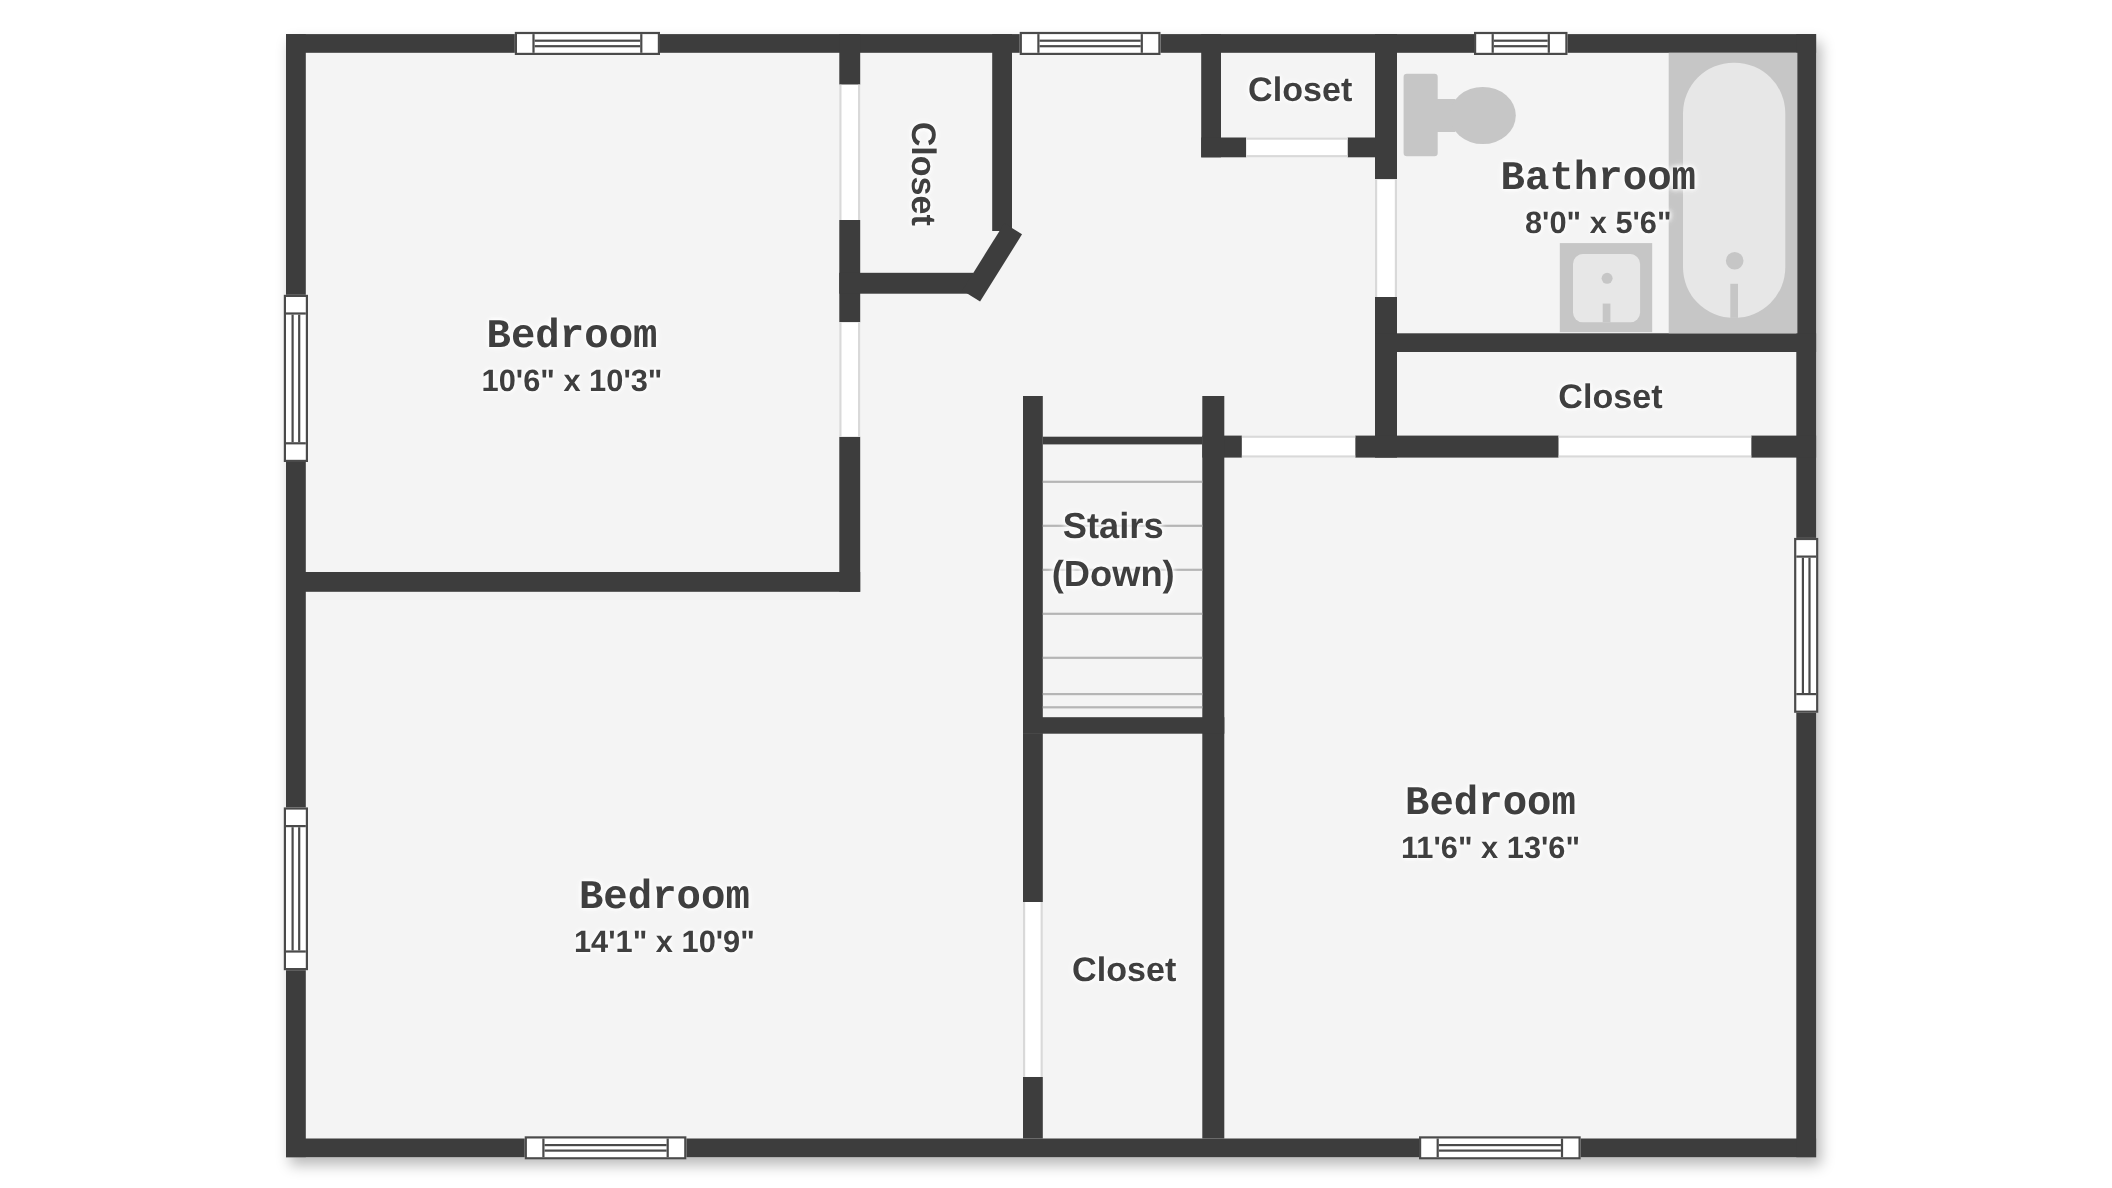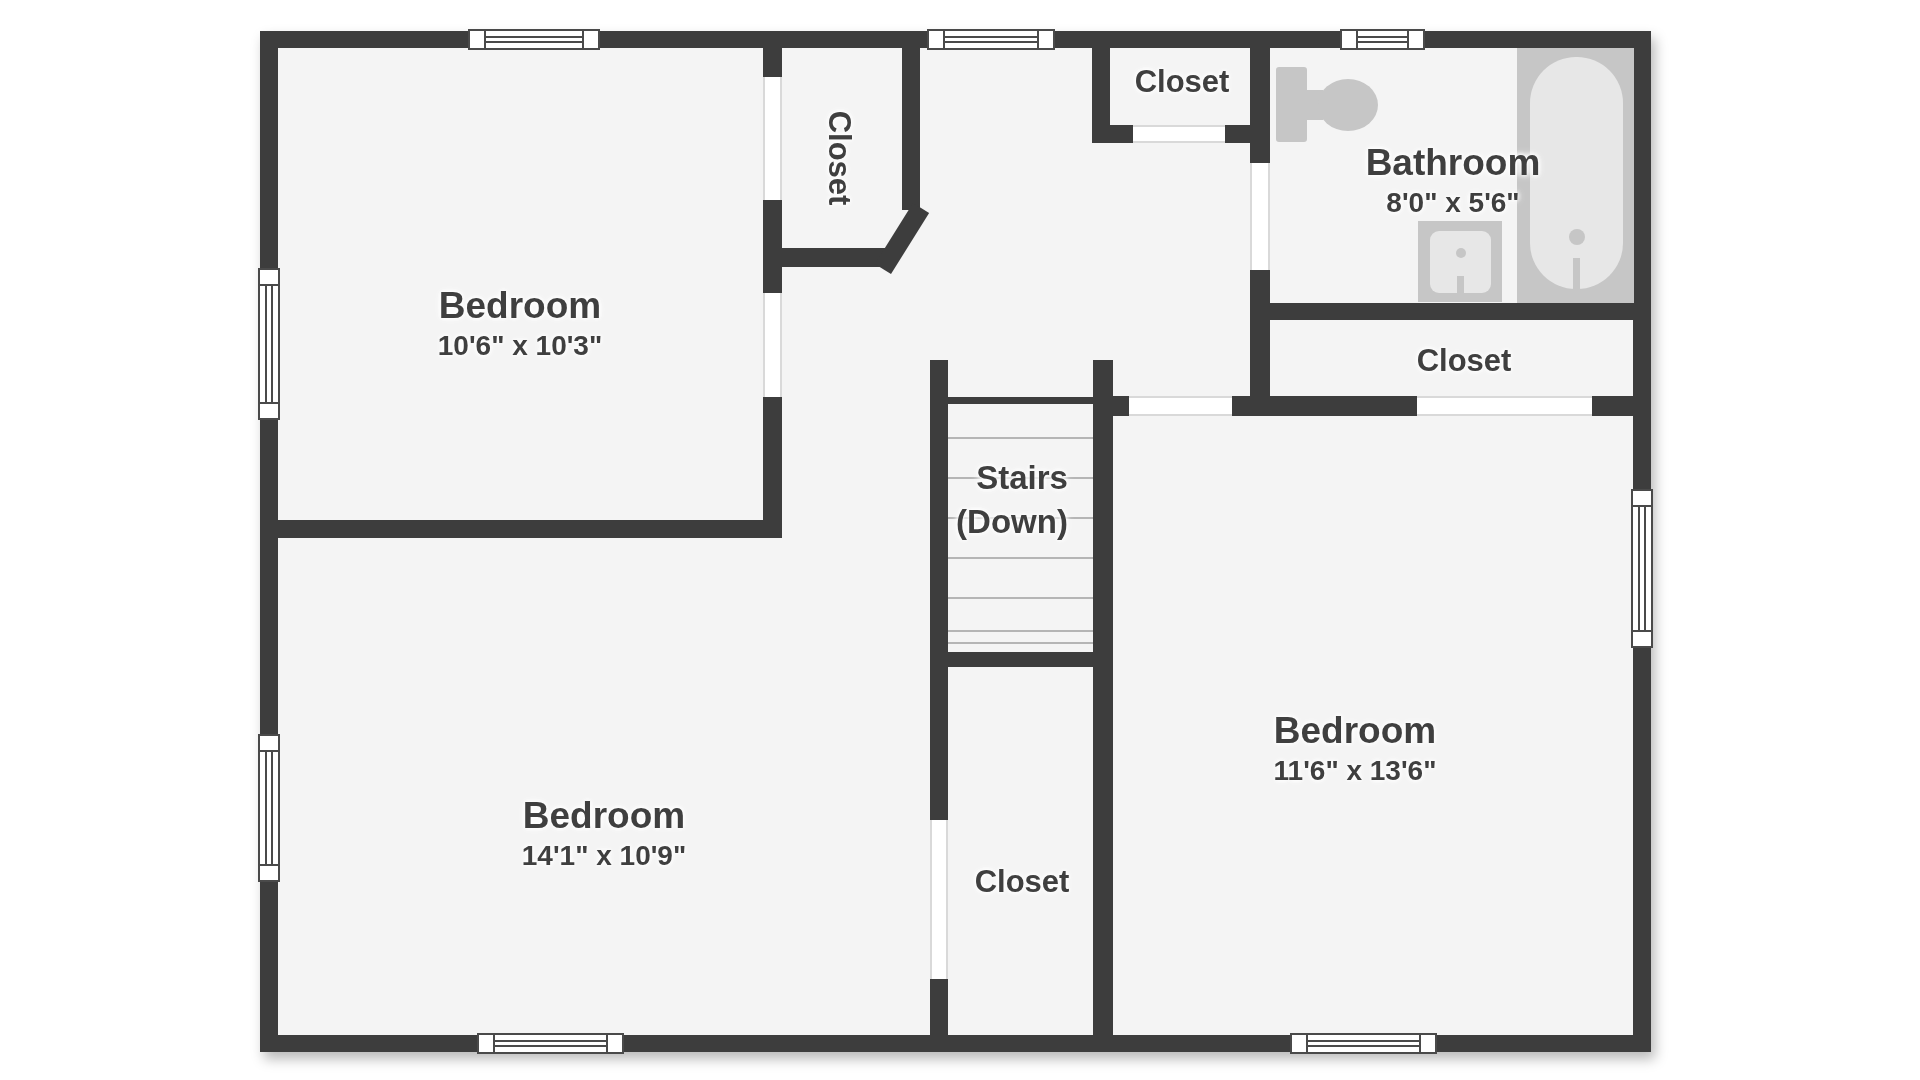--- a/index.html
+++ b/index.html
@@ -23,25 +23,25 @@
   .window.h .mid::after{content:"";position:absolute;left:0;right:0;bottom:28%;height:2px;background:#4a4a4a;}
   .window.v .mid::before{content:"";position:absolute;top:0;bottom:0;left:28%;width:2px;background:#4a4a4a;}
   .window.v .mid::after{content:"";position:absolute;top:0;bottom:0;right:28%;width:2px;background:#4a4a4a;}
   
   .door{position:absolute;background:#ffffff;box-sizing:border-box;}
   .door.h{border-top:2px solid #d9d9d9;border-bottom:2px solid #d9d9d9;}
   .door.v{border-left:2px solid #d9d9d9;border-right:2px solid #d9d9d9;}
   
   .lbl{position:absolute;transform:translate(-50%,-50%);text-align:center;color:#3f3f3f;font-weight:bold;
        white-space:nowrap;text-shadow:0 0 5px #fff,0 0 5px #fff,0 0 8px #fff;}
-  .lbl .name{font-size:37px;line-height:44px;}
+  .lbl .name{font-size:37px;line-height:44px;font-family:Liberation Mono, monospace;}
   .lbl .dims{font-size:28px;line-height:36px;}
   .lbl.closet{font-size:31px;}
   .lbl.vert{transform:translate(-50%,-50%) rotate(90deg);}
-  .lbl.stairs div{font-size:33px;line-height:44px;text-align:right;}
+  .lbl.stairs div{font-size:33px;line-height:44px;}
   
   .fix{position:absolute;background:#c6c6c6;}
   .fix.light{background:#e7e7e7;}
   .tread{position:absolute;background:#b5b5b5;height:2px;}
   .chamfer{position:absolute;background:#3d3d3d;}
 </style>
 </head>
 <body>
 
 <div id="stage">

